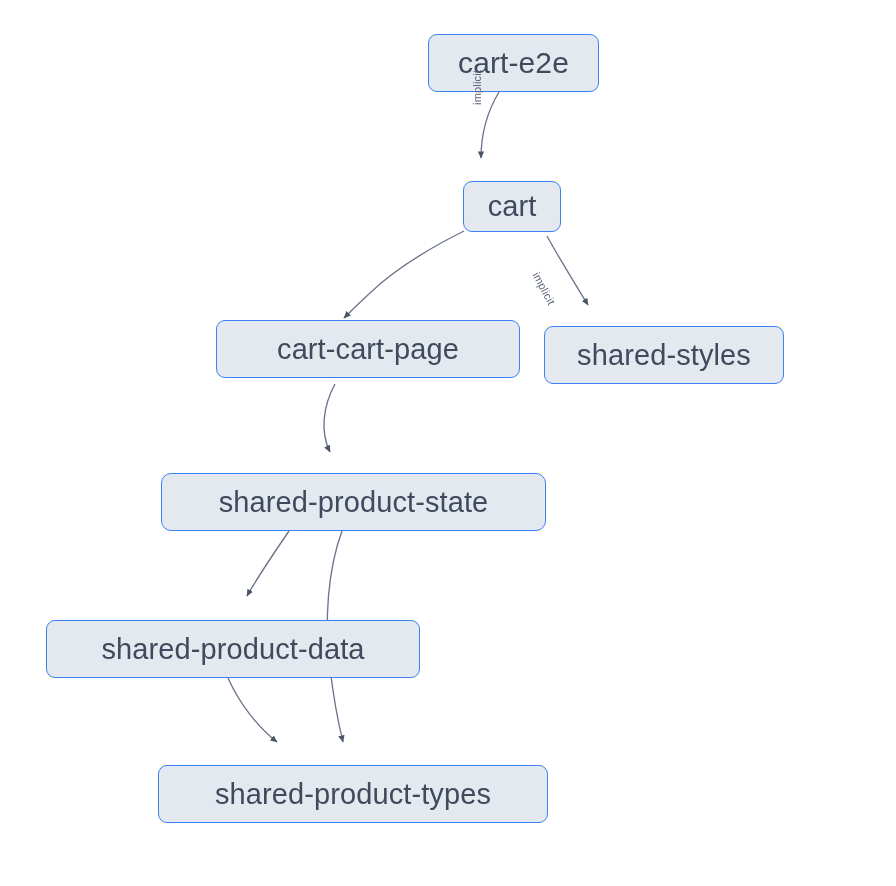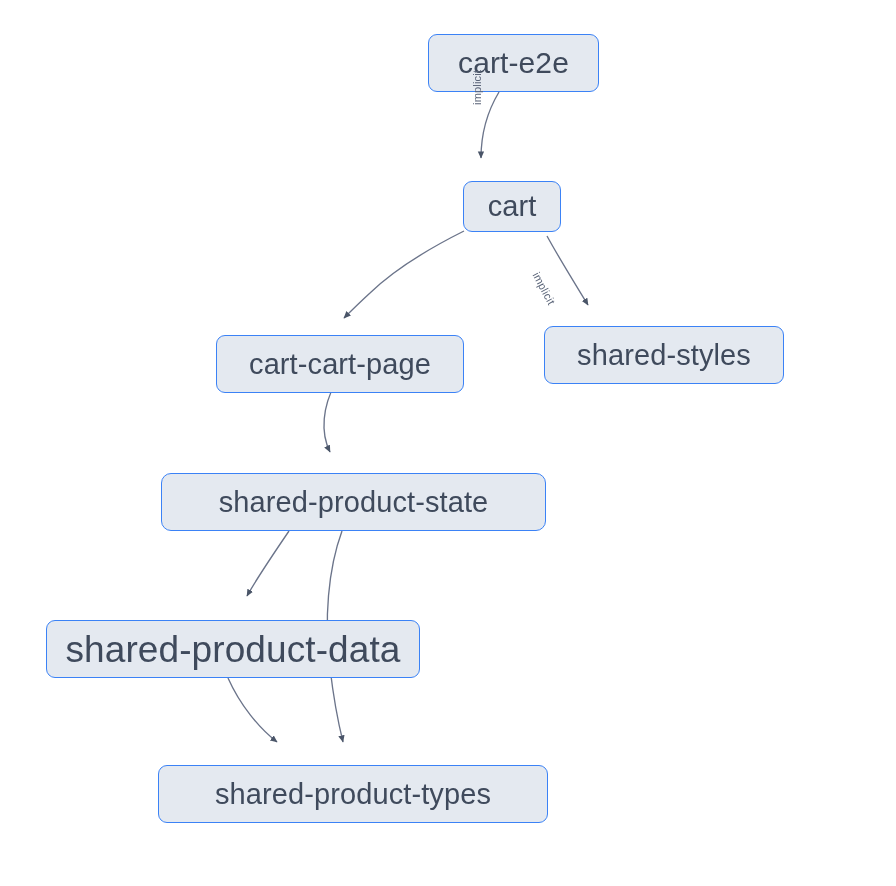--- a/index.html
+++ b/index.html
@@ -87,33 +87,33 @@
   </svg>
 
   <div class="graph-node" style="left:428px; top:34px; width:171px; height:58px; font-size:30px;">
     <span class="node-label">cart-e2e</span>
   </div>
 
   <div class="graph-node" style="left:463px; top:181px; width:98px; height:51px; font-size:29px;">
     <span class="node-label">cart</span>
   </div>
 
-  <div class="graph-node" style="left:216px; top:335px; width:248px; height:58px; font-size:29px;justify-content:center;">
+  <div class="graph-node" style="left:216px; top:320px; width:304px; height:58px; font-size:29px;justify-content:center;">
     <span class="node-label">cart-cart-page</span>
   </div>
 
   <div class="graph-node" style="left:544px; top:326px; width:240px; height:58px; font-size:29px;">
     <span class="node-label">shared-styles</span>
   </div>
 
   <div class="graph-node" style="left:161px; top:473px; width:385px; height:58px; font-size:29px;border-radius:10px;">
     <span class="node-label">shared-product-state</span>
   </div>
 
-  <div class="graph-node" style="left:46px; top:620px; width:374px; height:58px; font-size:37px;">
+  <div class="graph-node" style="left:46px; top:620px; width:374px; height:58px; font-size:29px;">
     <span class="node-label">shared-product-data</span>
   </div>
 
   <div class="graph-node" style="left:158px; top:765px; width:390px; height:58px; font-size:29px;">
     <span class="node-label">shared-product-types</span>
   </div>
 
   <div class="edge-label" style="left:471px; top:105px; transform: rotate(-90deg); transform-origin: left top;">implicit</div>
 
   <div class="edge-label" style="left:541px; top:270px; transform: rotate(62deg); transform-origin: left top;">implicit</div>

